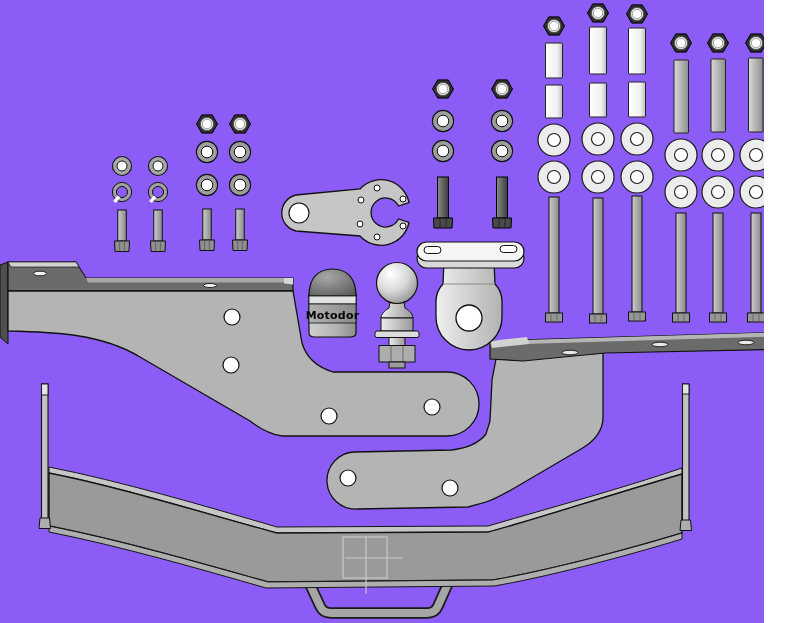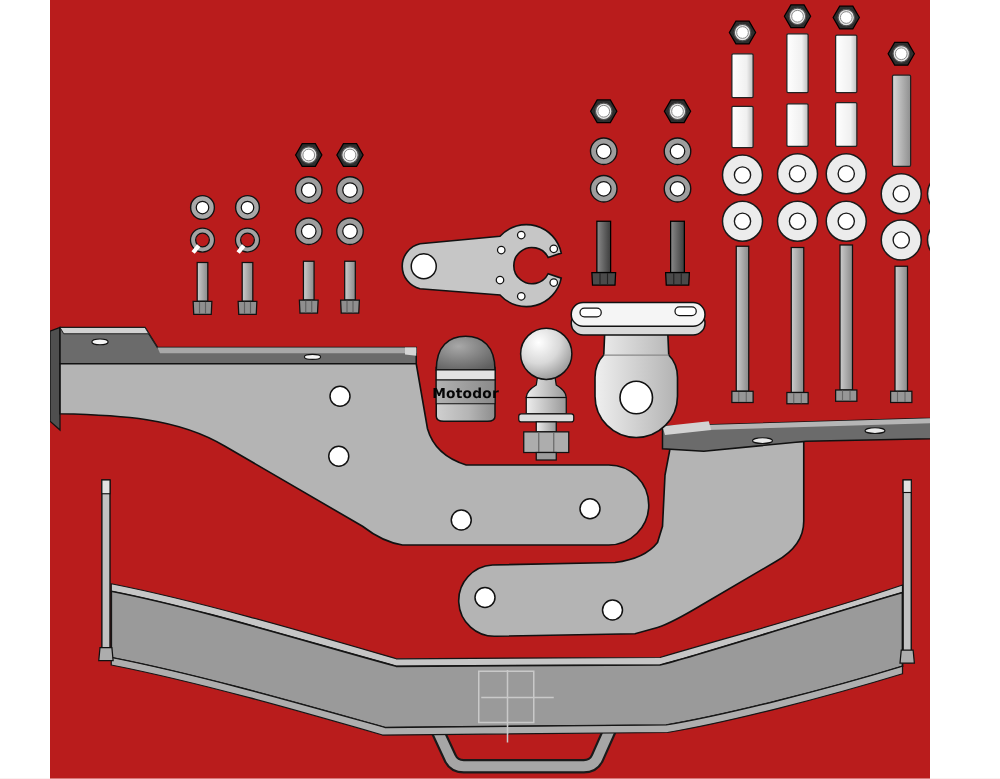--- a/index.html
+++ b/index.html
@@ -1,17 +1,17 @@
 <!DOCTYPE html>
 <html><head>
 <meta charset="utf-8">
 <style>
   html,body{margin:0;padding:0;background:#ffffff;}
-  #stage{width:704px;height:623px;position:relative;background:#b91c1c;overflow:hidden;
-         font-family:"DejaVu Sans","Liberation Sans",sans-serif;margin-left:40px;}
+  #stage{width:764px;height:623px;position:relative;background:#8b5cf6;overflow:hidden;
+         font-family:"DejaVu Sans","Liberation Sans",sans-serif;}
   svg{display:block;}
   text.logo{font-family:"DejaVu Sans","Liberation Sans",sans-serif;font-weight:bold;
             font-size:11px;fill:#050505;text-anchor:middle;letter-spacing:.2px;}
 </style>
 </head>
 <body>
 
 <div id="stage">
 <svg width="800" height="623" viewBox="0 0 800 623">
   <defs>

